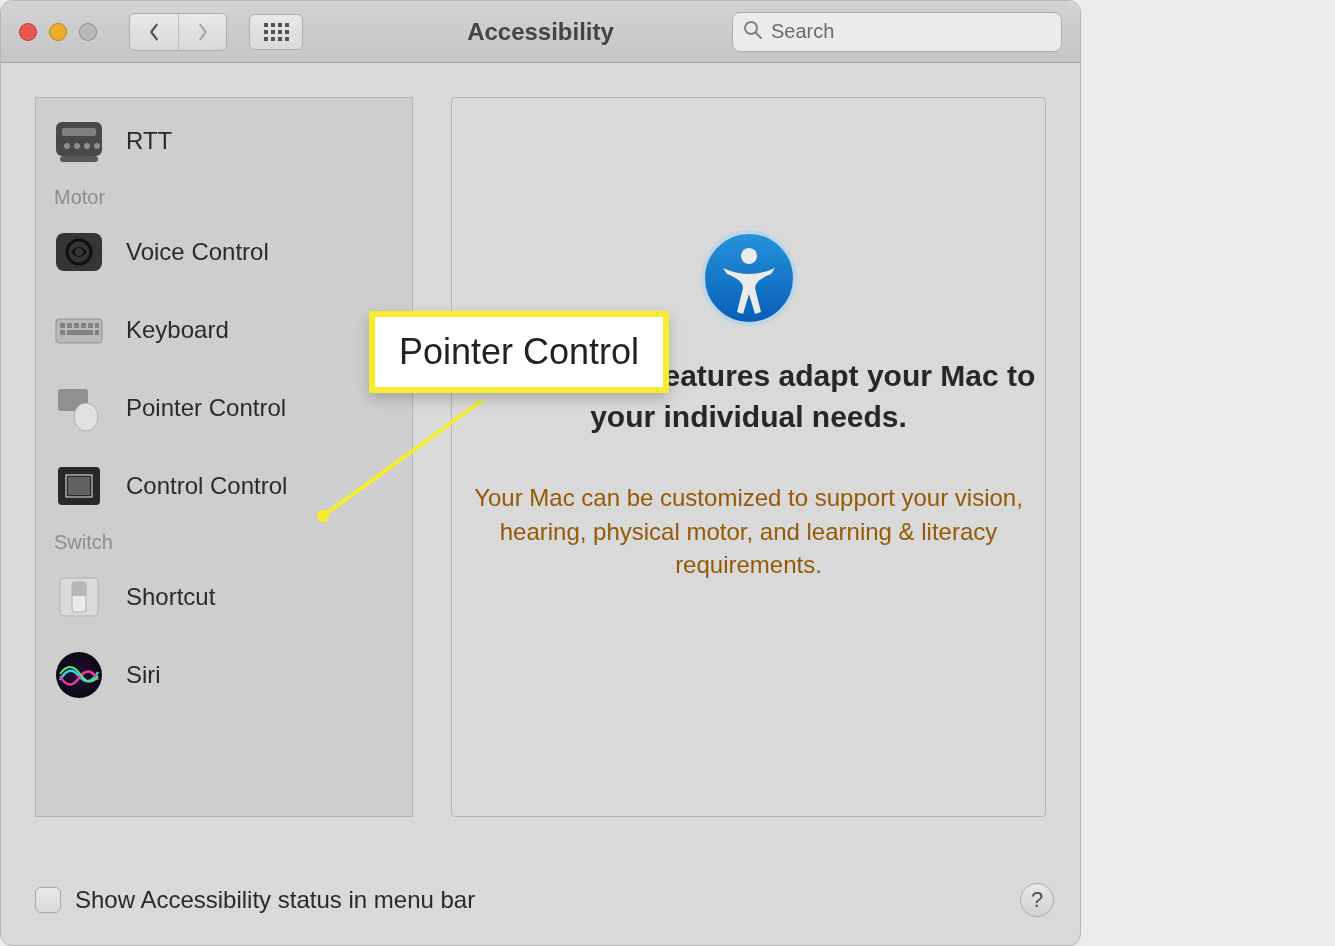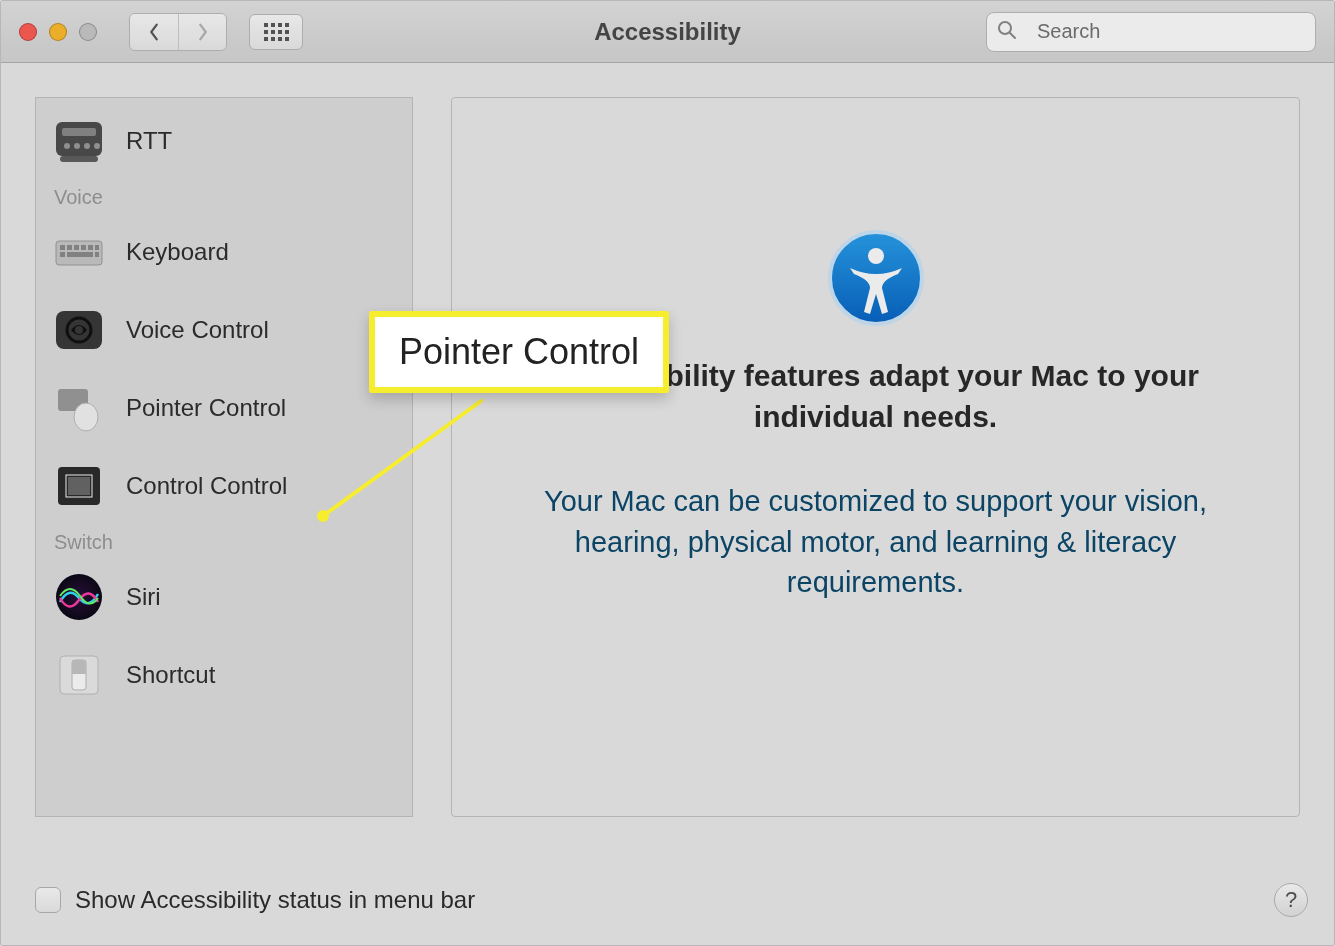--- a/index.html
+++ b/index.html
@@ -14,24 +14,24 @@
 
 .overlay-dim {
   position: absolute; inset: 0;
   background: rgba(0,0,0,0.08);
   pointer-events: none;
   z-index: 5;
 }
 
 .window {
   position: relative;
-  width: 1335px; height: 946px;
+  width: 1081px; height: 946px;
   background: #ececec;
   border: 1px solid #b7b7b7;
-  border-radius: 2px;
+  border-radius: 12px;
   overflow: hidden;
 }
 
 
 .titlebar {
   height: 62px;
   display: flex;
   align-items: center;
   background: linear-gradient(#e5e5e5, #d7d7d7);
   border-bottom: 1px solid #b4b4b4;
@@ -80,21 +80,21 @@
 .search {
   margin-left: auto;
   width: 330px; height: 40px;
   border: 1px solid #bdbdbd; border-radius: 8px;
   background: #fff;
   display: flex; align-items: center; padding: 0 10px; gap: 8px;
 }
 .search .sicon { color:#8c8c8c; }
 .search input {
   border: none; outline: none; flex: 1;
-  font-size: 20px; background: transparent; color:#15803d;margin-left:12px;
+  font-size: 20px; background: transparent; color:#15803d;
 }
 
 
 .content {
   position: relative;
   height: calc(100% - 62px);
   padding: 34px 34px 0 34px;
 }
 
 .columns { display: flex; gap: 38px; }
@@ -121,21 +121,21 @@
   display: flex; flex-direction: column; align-items: center;
   padding-top: 130px;
 }
 .acc-big-icon { margin-bottom: 24px; }
 .headline {
   font-size: 30px; font-weight: 700; color: #2b2b2b;
   text-align: center; max-width: 720px; line-height: 1.35;
 }
 .subline {
   margin-top: 44px;
-  font-size: 29px; color: #0c4a6e; text-align: center; max-width: 740px; line-height: 1.4;
+  font-size: 24px; color: #a16207; text-align: center; max-width: 740px; line-height: 1.4;
 }
 
 
 .bottom {
   position: absolute; left: 34px; right: 26px; bottom: 28px;
   display: flex; align-items: center; justify-content: space-between;
 }
 .check-row { display: flex; align-items: center; gap: 14px; }
 .checkbox {
   width: 26px; height: 26px;
@@ -237,21 +237,33 @@
                   <circle cx="23" cy="30" r="3" fill="#9c9c9c"></circle>
                 <circle cx="33" cy="30" r="3" fill="#9c9c9c"></circle>
                   <circle cx="43" cy="30" r="3" fill="#9c9c9c"></circle>
                 <rect x="6" y="40" width="38" height="6" rx="3" fill="#606060"></rect>
               </svg>
             </span>
             <span class="lbl">RTT</span>
           </div>
 
 
-          <div class="sb-section">Voice</div>
+          <div class="sb-section">Motor</div>
+
+          <div class="sb-item">
+            <span class="sb-icon">
+              <svg width="50" height="50" viewBox="0 0 50 50">
+                <rect x="2" y="6" width="46" height="38" rx="8" fill="#3a3a3a"></rect>
+                <circle cx="25" cy="25" r="12" fill="none" stroke="#121212" stroke-width="3"></circle>
+                <path d="M17 25 Q25 15 33 25 Q25 35 17 25 Z" fill="#121212"></path>
+                <circle cx="25" cy="25" r="4" fill="#3a3a3a"></circle>
+              </svg>
+            </span>
+            <span class="lbl">Voice Control</span>
+          </div>
 
           <div class="sb-item">
             <span class="sb-icon">
               <svg width="50" height="50" viewBox="0 0 50 50">
                 <rect x="2" y="14" width="46" height="24" rx="3" fill="#c9c9c9" stroke="#9e9e9e"></rect>
                 <rect x="6" y="18" width="5" height="5" fill="#8d8d8d"></rect>
                   <rect x="13" y="18" width="5" height="5" fill="#8d8d8d"></rect>
                 <rect x="20" y="18" width="5" height="5" fill="#8d8d8d"></rect>
                   <rect x="27" y="18" width="5" height="5" fill="#8d8d8d"></rect>
                 <rect x="34" y="18" width="5" height="5" fill="#8d8d8d"></rect>
@@ -260,79 +272,67 @@
                   <rect x="13" y="25" width="26" height="5" fill="#8d8d8d"></rect>
                 <rect x="41" y="25" width="4" height="5" fill="#8d8d8d"></rect>
               </svg>
             </span>
             <span class="lbl">Keyboard</span>
           </div>
 
           <div class="sb-item">
             <span class="sb-icon">
               <svg width="50" height="50" viewBox="0 0 50 50">
-                <rect x="2" y="6" width="46" height="38" rx="8" fill="#3a3a3a"></rect>
-                <circle cx="25" cy="25" r="12" fill="none" stroke="#121212" stroke-width="3"></circle>
-                <path d="M17 25 Q25 15 33 25 Q25 35 17 25 Z" fill="#121212"></path>
-                <circle cx="25" cy="25" r="4" fill="#3a3a3a"></circle>
-              </svg>
-            </span>
-            <span class="lbl">Voice Control</span>
-          </div>
-
-          <div class="sb-item">
-            <span class="sb-icon">
-              <svg width="50" height="50" viewBox="0 0 50 50">
                 <rect x="4" y="6" width="30" height="22" rx="3" fill="#9d9d9d"></rect>
                 <ellipse cx="32" cy="34" rx="12" ry="14" fill="#f5f5f5" stroke="#bdbdbd"></ellipse>
               </svg>
             </span>
             <span class="lbl">Pointer Control</span>
           </div>
 
           <div class="sb-item">
             <span class="sb-icon">
               <svg width="50" height="50" viewBox="0 0 50 50">
                 <rect x="4" y="6" width="42" height="38" rx="4" fill="#2d2d2d"></rect>
                 <rect x="14" y="16" width="22" height="18" fill="#6a6a6a"></rect>
                 <rect x="12" y="14" width="26" height="22" fill="none" stroke="#ffffff" stroke-width="1"></rect>
               </svg>
             </span>
             <span class="lbl">Control Control</span>
           </div>
 
           <div class="sb-section">Switch</div>
+
+          <div class="sb-item">
+            <span class="sb-icon">
+              <svg width="50" height="50" viewBox="0 0 50 50">
+                <rect x="6" y="6" width="38" height="38" rx="4" fill="#ededed" stroke="#c0c0c0"></rect>
+                <rect x="18" y="10" width="14" height="30" rx="3" fill="#ffffff" stroke="#bcbcbc"></rect>
+                <rect x="18" y="10" width="14" height="14" fill="#c7c7c7"></rect>
+              </svg>
+            </span>
+            <span class="lbl">Shortcut</span>
+          </div>
 
           <div class="sb-item">
             <span class="sb-icon">
               <svg width="50" height="50" viewBox="0 0 50 50">
                 <defs>
                   <radialGradient id="sg" cx="50%" cy="50%" r="55%">
                     <stop offset="0%" stop-color="#2b1340"></stop>
                     <stop offset="100%" stop-color="#0a0713"></stop>
                   </radialGradient>
                 </defs>
                 <circle cx="25" cy="25" r="23" fill="url(#sg)"></circle>
                 <path d="M6 30 Q15 14 25 26 Q35 38 44 22" fill="none" stroke="#35e3ff" stroke-width="2.5"></path>
                 <path d="M6 26 Q15 42 25 28 Q35 14 44 30" fill="none" stroke="#ff3ea6" stroke-width="2.5"></path>
                 <path d="M6 24 Q16 10 26 24 Q36 38 44 26" fill="none" stroke="#6aff6a" stroke-width="2"></path>
               </svg>
             </span>
             <span class="lbl">Siri</span>
-          </div>
-
-          <div class="sb-item">
-            <span class="sb-icon">
-              <svg width="50" height="50" viewBox="0 0 50 50">
-                <rect x="6" y="6" width="38" height="38" rx="4" fill="#ededed" stroke="#c0c0c0"></rect>
-                <rect x="18" y="10" width="14" height="30" rx="3" fill="#ffffff" stroke="#bcbcbc"></rect>
-                <rect x="18" y="10" width="14" height="14" fill="#c7c7c7"></rect>
-              </svg>
-            </span>
-            <span class="lbl">Shortcut</span>
           </div>
 
         </div>
       </div>
 
       <div class="main-pane">
         <span class="acc-big-icon">
           <svg width="100" height="100" viewBox="0 0 100 100">
             <defs>
               <linearGradient id="ag" x1="0" y1="0" x2="0" y2="1">

